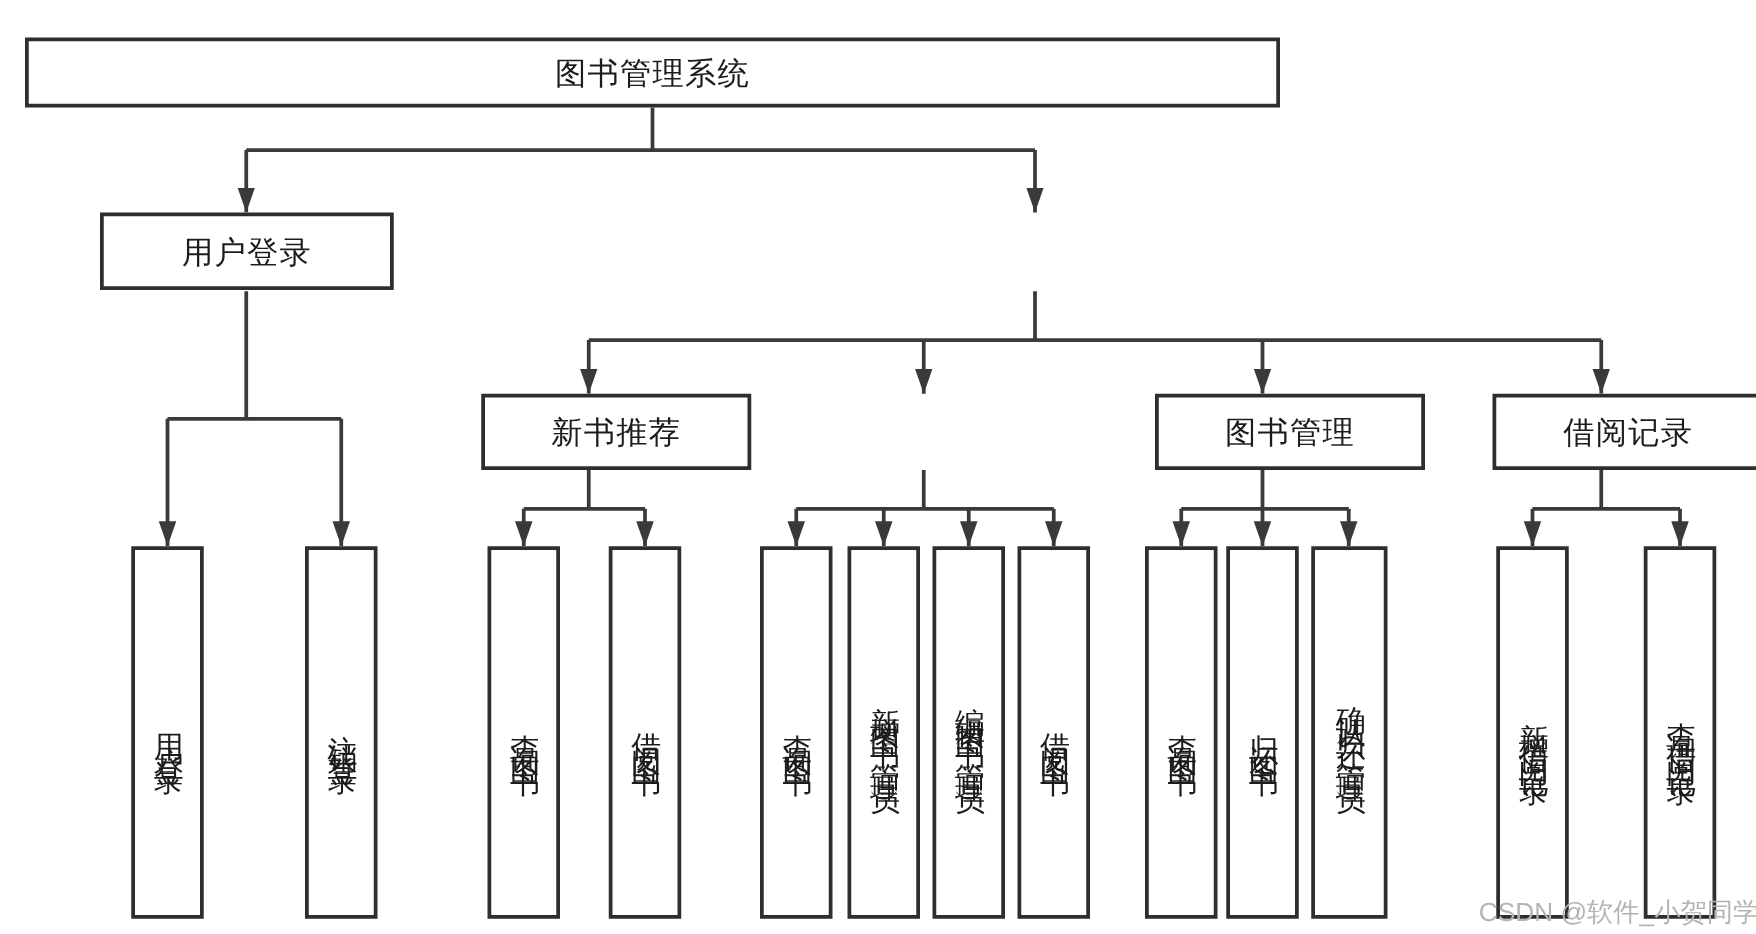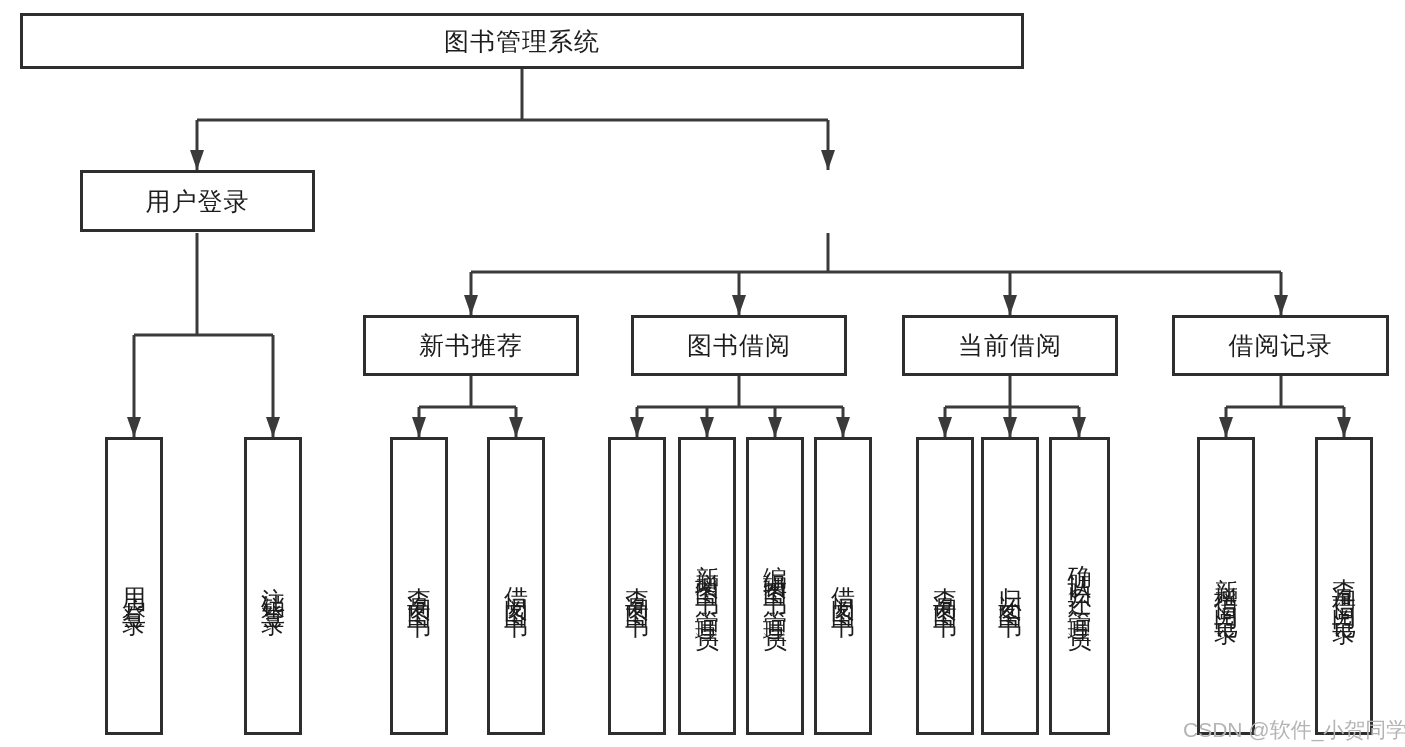--- a/index.html
+++ b/index.html
@@ -17,23 +17,23 @@
   .arrowhead{fill:var(--line-color);}
   .node{
     position:absolute;
     background:var(--fill-color);
     border:3px solid var(--border-color);
     box-sizing:border-box;
     display:flex;align-items:center;justify-content:center;
     z-index:1;
   }
   .hnode{font-size:25px;letter-spacing:1px;}
-  .root{left:20px;top:13px;width:1004px;height:56px;}
+  .root{left:20px;top:30px;width:1004px;height:56px;}
   .tier2{height:62px;width:235px;top:170px;}
-  .tier3{height:61px;width:216px;top:315px;}
+  .tier3{height:61px;width:216px;top:315px;margin-left:22px;}
   .leaf{top:437px;width:58px;height:298px;}
   .leaf span{
     writing-mode:vertical-rl;
     text-orientation:mixed;
     font-size:24px;
     letter-spacing:9px;
     line-height:1;
     white-space:nowrap;
   }
   .watermark{
@@ -98,25 +98,22 @@
     <span>图书管理系统</span>
   </div>
 
   <div class="node hnode tier2" style="left:80px;">
     <span>用户登录</span>
   </div>
 
   <div class="node hnode tier3" style="left:363px;">
     <span>新书推荐</span>
   </div>
-  <div class="node hnode tier3" style="left:631px;">
-    <span>图书借阅</span>
-  </div>
   <div class="node hnode tier3" style="left:902px;">
-    <span>当前借阅</span>
+    <span>图书管理</span>
   </div>
   <div class="node hnode tier3" style="left:1172px;width:217px;">
     <span>借阅记录</span>
   </div>
 
   <div class="node leaf" style="left:105px;">
     <span>用户登录</span>
   </div>
   <div class="node leaf" style="left:244px;">
     <span>注销登录</span>

